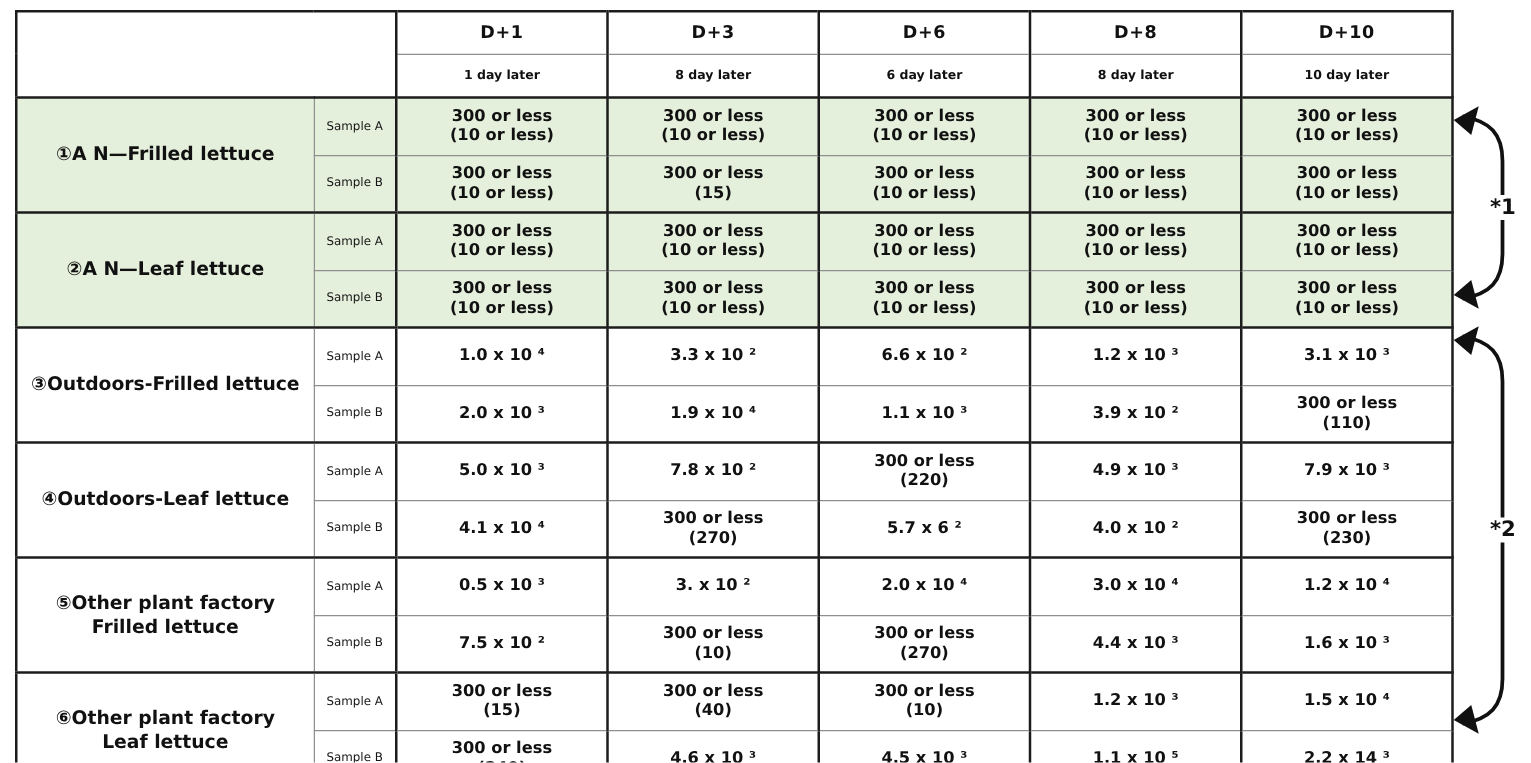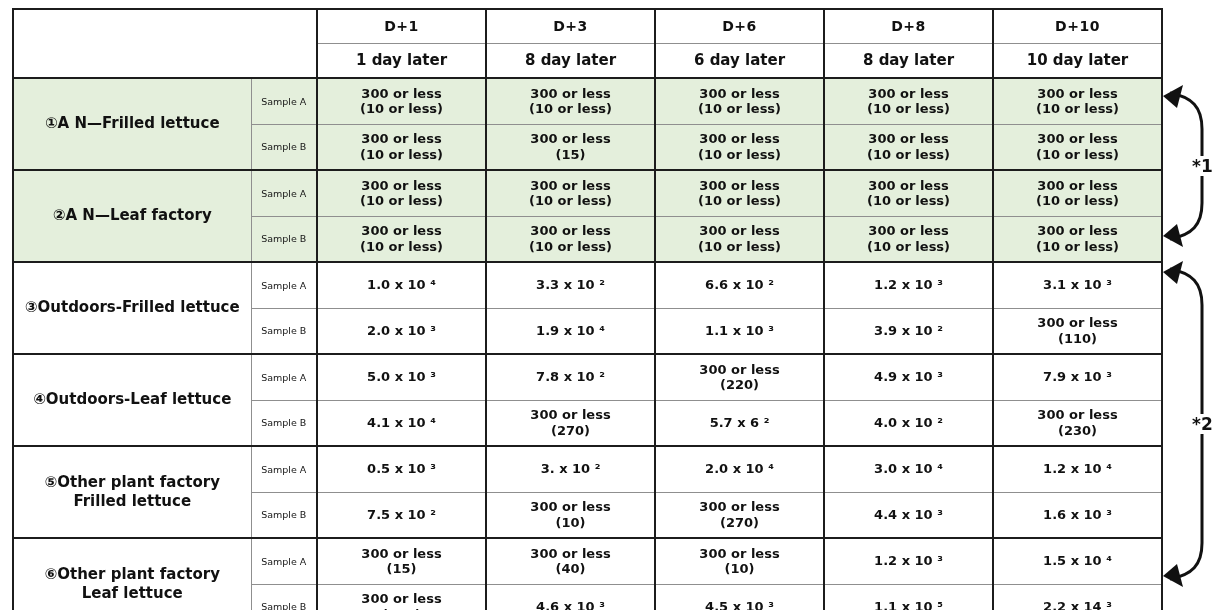--- a/index.html
+++ b/index.html
@@ -19,21 +19,21 @@
     border-collapse:collapse;table-layout:fixed;
     border:2px solid var(--bdark);
   }
   td{
     border:1px solid var(--blight);
     text-align:center;vertical-align:middle;
     padding:0 2px;box-sizing:border-box;
   }
   td.corner{border-right:2px solid var(--bdark);}
   .hcode{font-weight:700;font-size:14px;height:34px;letter-spacing:.5px;}
-  .hsub{font-weight:700;font-size:15px;height:35px;}
+  .hsub{font-weight:700;font-size:10px;height:35px;}
   .bv{border-left:2px solid var(--bdark);border-right:2px solid var(--bdark);}
   .hb{border-bottom:2px solid var(--bdark);}
   .g{background:var(--green);}
   .lbl{font-weight:700;font-size:15px;white-space:pre-line;line-height:1.3;}
   .smp{font-size:9.5px;font-weight:400;color:#161616;}
   .val{font-weight:700;font-size:13px;white-space:pre-line;line-height:1.2;height:46px;}
   .bracket{position:absolute;left:1162px;width:58px;}
   #bracket-1{top:83px;height:166px;}
   #bracket-2{top:259px;height:330px;}
   .bracket svg{position:absolute;left:0;top:0;}
@@ -92,21 +92,21 @@
         <td class="val bv g hb">300 or less
 (15)</td>
         <td class="val bv g hb">300 or less
 (10 or less)</td>
         <td class="val bv g hb">300 or less
 (10 or less)</td>
         <td class="val bv g hb">300 or less
 (10 or less)</td>
       </tr>
       <tr>
-        <td class="lbl hb g" rowspan="2">②A N—Leaf factory</td>
+        <td class="lbl hb g" rowspan="2">②A N—Leaf lettuce</td>
         <td class="smp g">Sample A</td>
         <td class="val bv g">300 or less
 (10 or less)</td>
         <td class="val bv g">300 or less
 (10 or less)</td>
         <td class="val bv g">300 or less
 (10 or less)</td>
         <td class="val bv g">300 or less
 (10 or less)</td>
         <td class="val bv g">300 or less

